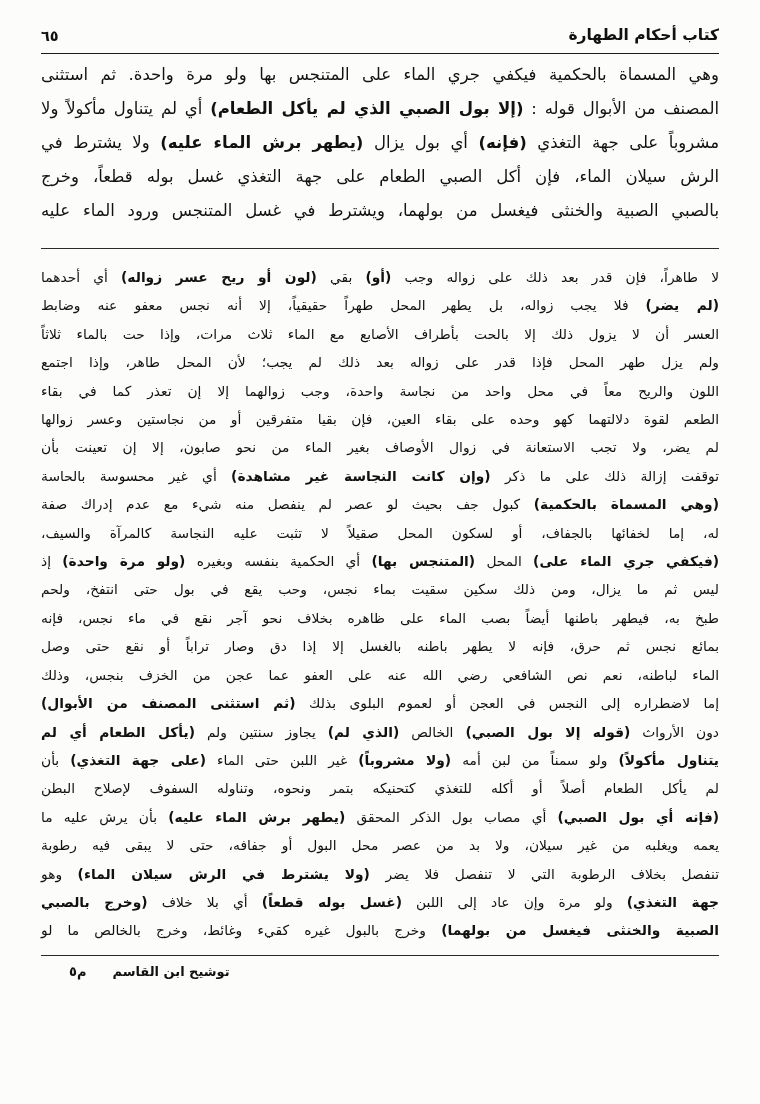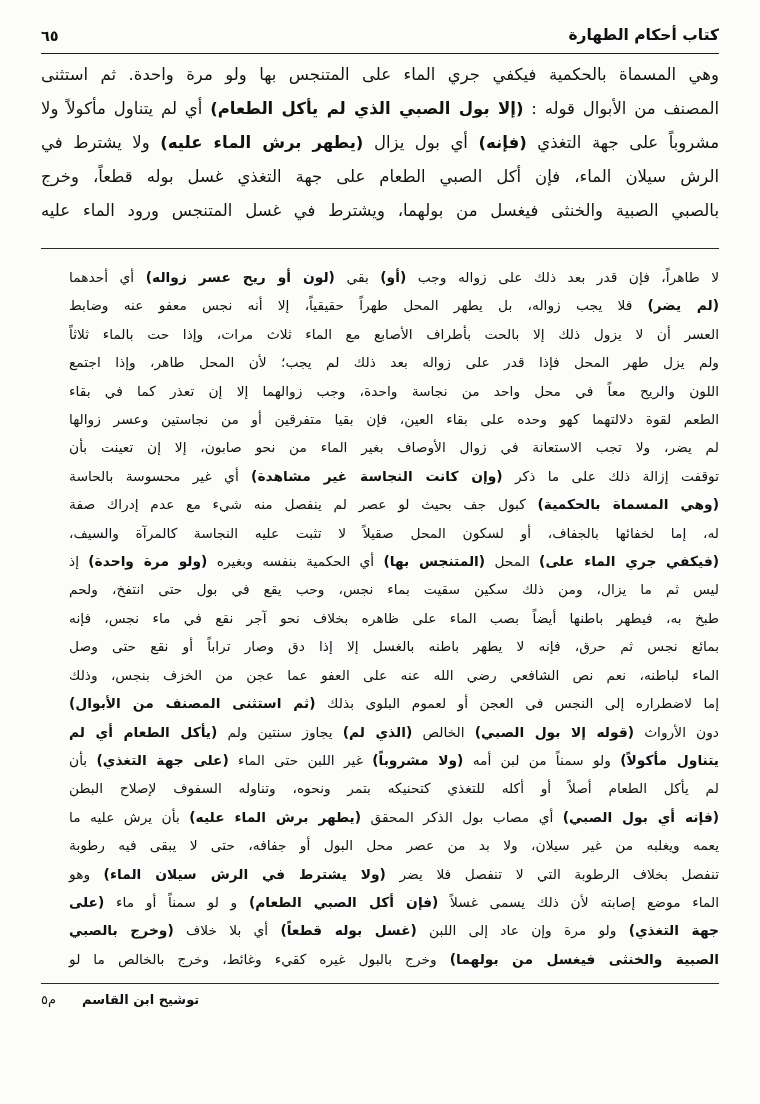--- a/index.html
+++ b/index.html
@@ -25,31 +25,31 @@
   }
   
   .matn-sharh-divider{
     border:none;border-top:1px solid #2a2a2a;
     margin:20px 0 14px 0;width:100%;
   }
   
   .sharh{font-size:13.8px;}
   .sharh .line{
     line-height:28.4px;white-space:nowrap;
-    text-align:justify;text-align-last:justify;margin-left:28px;
+    text-align:justify;text-align-last:justify;
   }
   .b{font-weight:bold;}
   
   .footer-rule{border:none;border-top:1px solid #2a2a2a;margin:10px 0 0 0;}
   .footer{
     display:flex;justify-content:flex-end; 
     gap:26px;align-items:center;padding-top:8px;font-size:13px;
   }
   .footer-title{font-weight:bold;}
-  .footer-mark{font-weight:normal;}
+  .footer-mark{font-weight:bold;margin-left:28px;}
 </style>
 </head>
 <body>
 
 <div class="page">
 
   <div class="header">
     <div class="book-title">كتاب أحكام الطهارة</div>
     <div class="page-number">٦٥</div>
   </div>
@@ -80,21 +80,20 @@
       <div class="line"><span>طبخ به، فيطهر باطنها أيضاً بصب الماء على ظاهره بخلاف نحو آجر نقع في ماء نجس، فإنه</span></div>
       <div class="line"><span>بمائع نجس ثم حرق، فإنه لا يطهر باطنه بالغسل إلا إذا دق وصار تراباً أو نقع حتى وصل</span></div>
       <div class="line"><span>الماء لباطنه، نعم نص الشافعي رضي الله عنه على العفو عما عجن من الخزف بنجس، وذلك</span></div>
       <div class="line"><span>إما لاضطراره إلى النجس في العجن أو لعموم البلوى بذلك </span><span class="b">(ثم استثنى المصنف من الأبوال)</span></div>
       <div class="line"><span>دون الأرواث </span><span class="b">(قوله إلا بول الصبي)</span><span> الخالص </span><span class="b">(الذي لم)</span><span> يجاوز سنتين ولم </span><span class="b">(يأكل الطعام أي لم</span></div>
       <div class="line"><span class="b">يتناول مأكولاً)</span><span> ولو سمناً من لبن أمه </span><span class="b">(ولا مشروباً)</span><span> غير اللبن حتى الماء </span><span class="b">(على جهة التغذي)</span><span> بأن</span></div>
       <div class="line"><span>لم يأكل الطعام أصلاً أو أكله للتغذي كتحنيكه بتمر ونحوه، وتناوله السفوف لإصلاح البطن</span></div>
       <div class="line"><span class="b">(فإنه أي بول الصبي)</span><span> أي مصاب بول الذكر المحقق </span><span class="b">(يطهر برش الماء عليه)</span><span> بأن يرش عليه ما</span></div>
       <div class="line"><span>يعمه ويغلبه من غير سيلان، ولا بد من عصر محل البول أو جفافه، حتى لا يبقى فيه رطوبة</span></div>
       <div class="line"><span>تنفصل بخلاف الرطوبة التي لا تنفصل فلا يضر </span><span class="b">(ولا يشترط في الرش سيلان الماء)</span><span> وهو</span></div>
-      <div class="line"><span>الماء موضع إصابته لأن ذلك يسمى غسلاً </span><span class="b">(فإن أكل الصبي الطعام)</span><span> و لو سمناً أو ماء </span><span class="b">(على</span></div>
       <div class="line"><span class="b">جهة التغذي)</span><span> ولو مرة وإن عاد إلى اللبن </span><span class="b">(غسل بوله قطعاً)</span><span> أي بلا خلاف </span><span class="b">(وخرج بالصبي</span></div>
       <div class="line"><span class="b">الصبية والخنثى فيغسل من بولهما)</span><span> وخرج بالبول غيره كقيء وغائط، وخرج بالخالص ما لو</span></div>
     </div>
 
   <hr class="footer-rule">
 
   <div class="footer">
     <div class="footer-title">توشيح ابن القاسم</div>
     <div class="footer-mark">م٥</div>
   </div>

